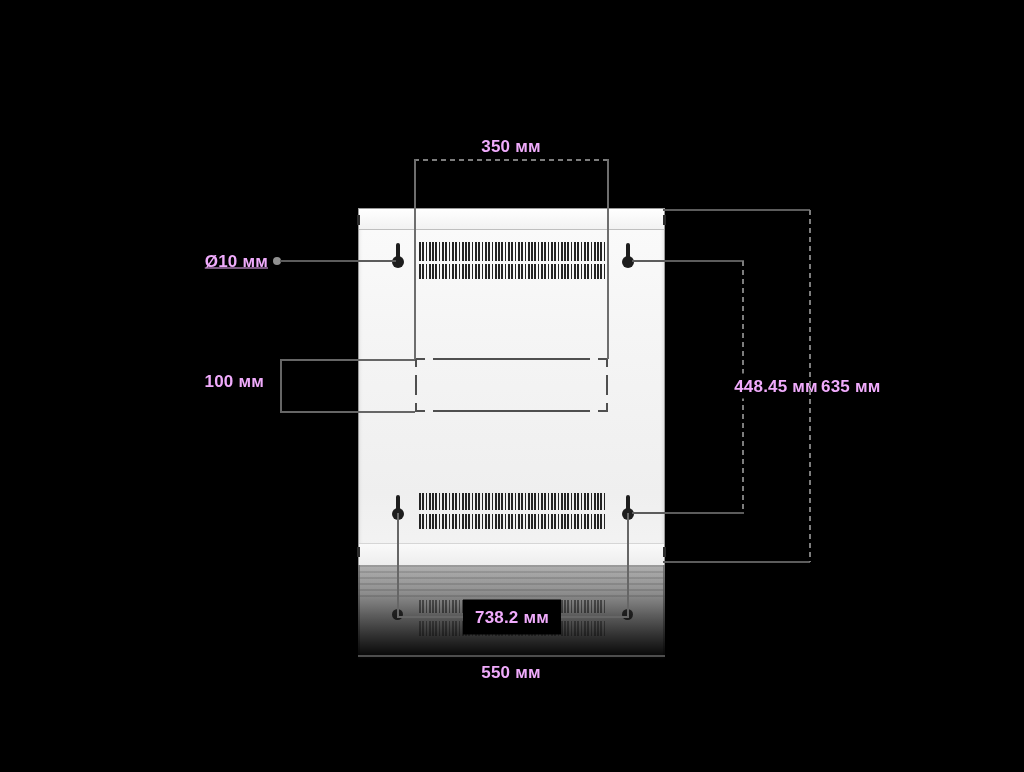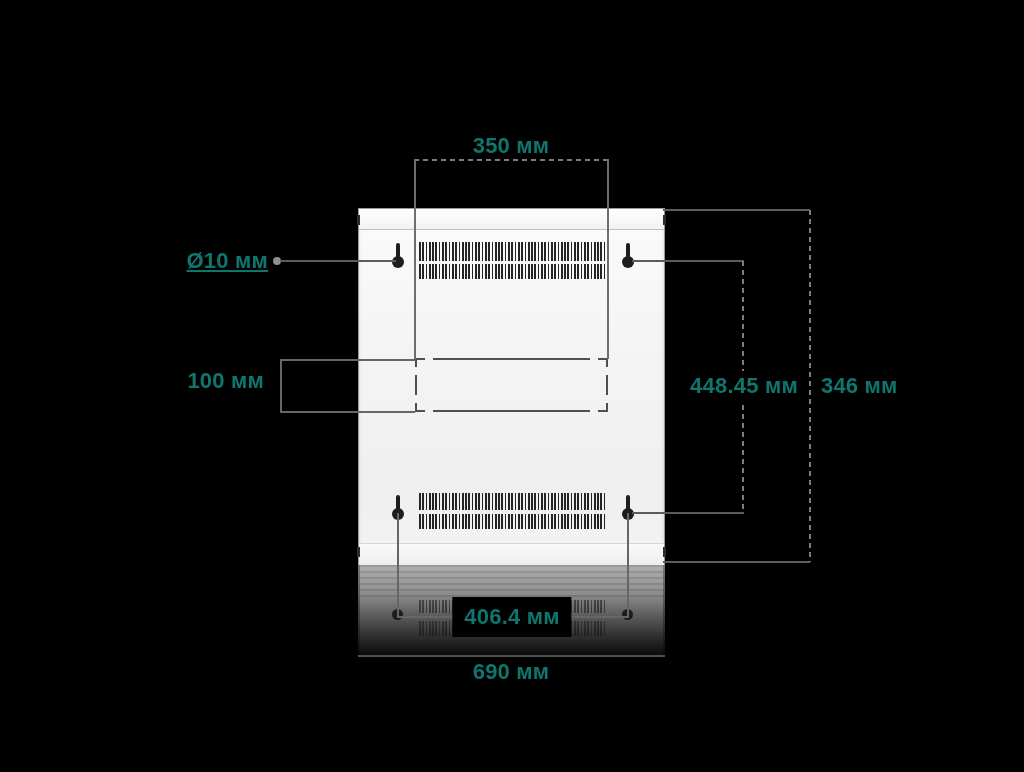--- a/index.html
+++ b/index.html
@@ -2,21 +2,21 @@
 <html><head>
 <meta charset="utf-8">
 <style>
   html,body{margin:0;padding:0;background:#000;}
   #canvas{
     position:relative;width:1024px;height:772px;background:#000;overflow:hidden;
     font-family:"Liberation Sans",sans-serif;
   }
   .abs{position:absolute;}
   .dim-label{
-    position:absolute;color:#0f766e;font-weight:700;font-size:22px;line-height:1;
+    position:absolute;color:#f0abfc;font-weight:700;font-size:17px;line-height:1;
     white-space:nowrap;letter-spacing:.2px;
   }
   .hline{position:absolute;height:2px;background:#666;}
   .vline{position:absolute;width:2px;background:#666;}
   .vdash{position:absolute;width:2px;
     background:repeating-linear-gradient(180deg,#7d7d7d 0 5px,transparent 5px 9px);}
   .hdash{position:absolute;height:2px;
     background:repeating-linear-gradient(90deg,#7d7d7d 0 5px,transparent 5px 9px);}
   .grille{
     position:absolute;
@@ -108,28 +108,28 @@
   <div class="hline" style="left:280px;top:260px;width:116px;background:#5c5c5c;"></div>
 
   <div class="dim-label" style="left:264px;top:381px;transform:translate(-100%,-50%);">100 мм</div>
   <div class="vline" style="left:280px;top:359px;height:54px;"></div>
   <div class="hline" style="left:280px;top:359px;width:135px;"></div>
   <div class="hline" style="left:280px;top:411px;width:135px;"></div>
 
   <div class="hline" style="left:632px;top:260px;width:112px;background:#5c5c5c;"></div>
   <div class="hline" style="left:632px;top:512px;width:112px;background:#5c5c5c;"></div>
   <div class="vdash" style="left:742px;top:261px;height:252px;"></div>
-  <div class="dim-label" style="left:744px;top:386px;transform:translate(-50%,-50%);background:#000;padding:4px 7px;text-align:right;">448.45 мм</div>
+  <div class="dim-label" style="left:776px;top:386px;transform:translate(-50%,-50%);background:#000;padding:4px 7px;text-align:right;">448.45 мм</div>
 
   <div class="hline" style="left:663px;top:209px;width:147px;background:#5c5c5c;"></div>
   <div class="hline" style="left:663px;top:561px;width:147px;background:#5c5c5c;"></div>
   <div class="vdash" style="left:809px;top:210px;height:352px;"></div>
-  <div class="dim-label" style="left:821px;top:386px;transform:translate(0,-50%);">346 мм</div>
+  <div class="dim-label" style="left:821px;top:386px;transform:translate(0,-50%);">635 мм</div>
 
   <div class="vline" style="left:397px;top:513px;height:104px;"></div>
   <div class="vline" style="left:627px;top:513px;height:104px;"></div>
   <div class="hline" style="left:397px;top:616px;width:232px;"></div>
-  <div class="dim-label" style="left:512px;top:617px;transform:translate(-50%,-50%);background:#000;padding:9px 12px;">406.4 мм</div>
+  <div class="dim-label" style="left:512px;top:617px;transform:translate(-50%,-50%);background:#000;padding:9px 12px;">738.2 мм</div>
 
   <div class="hline" style="left:358px;top:655px;width:307px;background:#4e4e4e;"></div>
-  <div class="dim-label" style="left:511px;top:672px;transform:translate(-50%,-50%);">690 мм</div>
+  <div class="dim-label" style="left:511px;top:672px;transform:translate(-50%,-50%);">550 мм</div>
 
 </div>
 
 </body></html>

